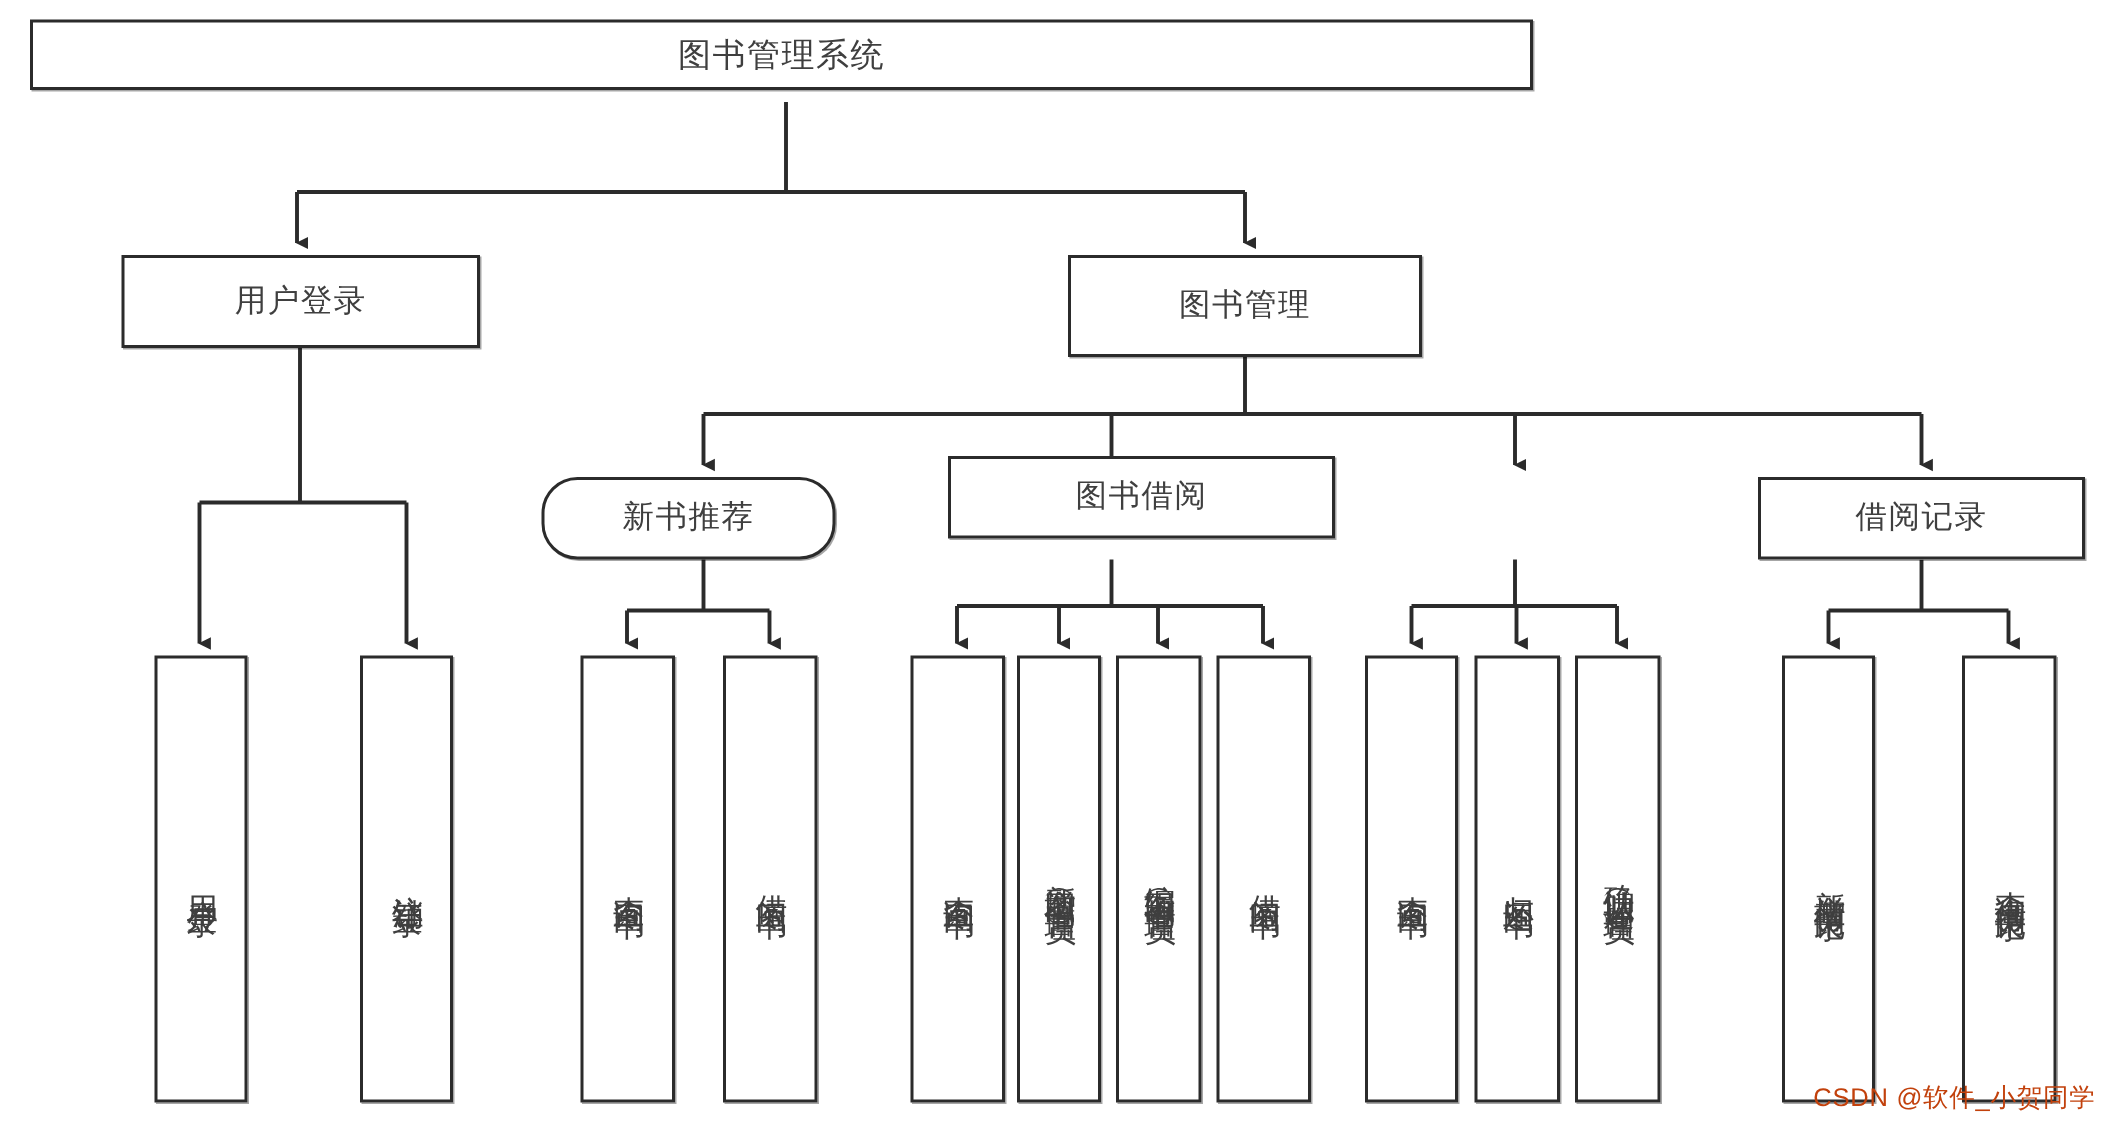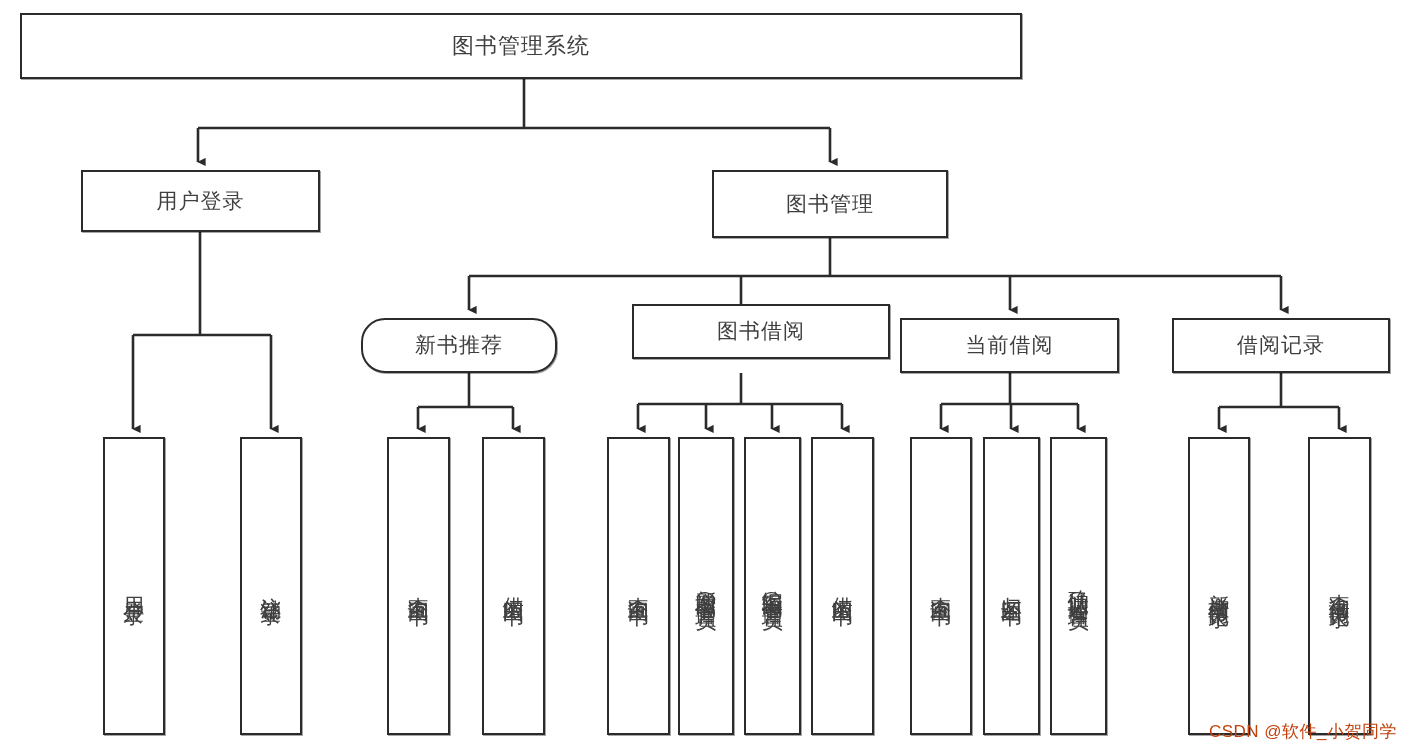--- a/index.html
+++ b/index.html
@@ -117,39 +117,36 @@
       <path d="M1011,404 L1011,429" marker-end="url(#arrow)"></path>
       <path d="M1078,404 L1078,429" marker-end="url(#arrow)"></path>
 
       <path d="M1281,373 L1281,407"></path>
       <path d="M1219,407 L1339,407"></path>
       <path d="M1219,407 L1219,429" marker-end="url(#arrow)"></path>
       <path d="M1339,407 L1339,429" marker-end="url(#arrow)"></path>
     </g>
   </svg>
 
-  <div class="node root" style="left:20px; top:13px; width:1002px; height:66px;font-family:Liberation Serif, serif;">
+  <div class="node root" style="left:20px; top:13px; width:1002px; height:47px;font-family:Liberation Serif, serif;">
     <span class="label">图书管理系统</span>
   </div>
 
   <div class="node" style="left:81px; top:170px; width:239px; height:62px;">
     <span class="label">用户登录</span>
   </div>
   <div class="node" style="left:712px; top:170px; width:236px; height:68px;">
     <span class="label">图书管理</span>
   </div>
 
   <div class="node" style="left:361px; top:318px; width:196px; height:55px;border-radius:24px;">
     <span class="label">新书推荐</span>
   </div>
   <div class="node" style="left:632px; top:304px; width:258px; height:55px;">
     <span class="label">图书借阅</span>
-  </div>
-  <div class="node" style="left:900px; top:318px; width:219px; height:55px;">
-    <span class="label">当前借阅</span>
   </div>
   <div class="node" style="left:1172px; top:318px; width:218px; height:55px;text-align:center;">
     <span class="label">借阅记录</span>
   </div>
 
   <div class="node leaf" style="left:103px; top:437px; width:62px; height:298px;">
     <span class="label">用户登录</span>
   </div>
   <div class="node leaf" style="left:240px; top:437px; width:62px; height:298px;">
     <span class="label">注销登录</span>

